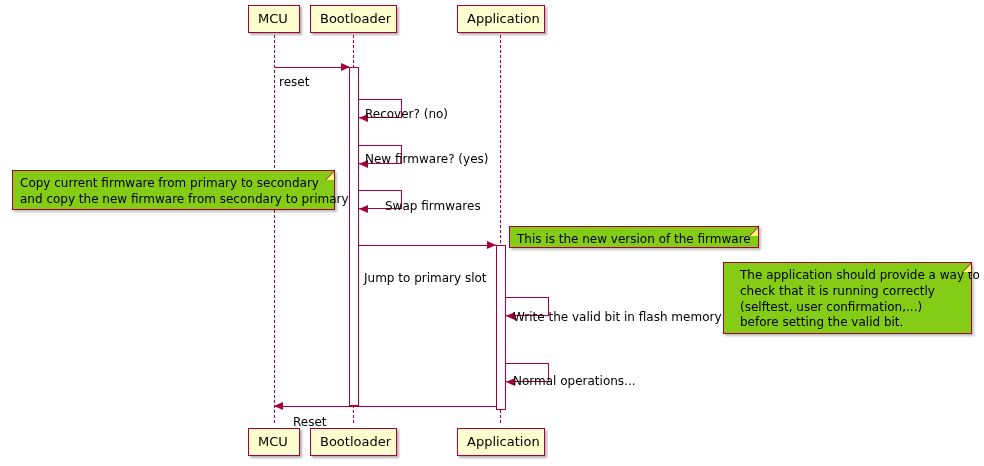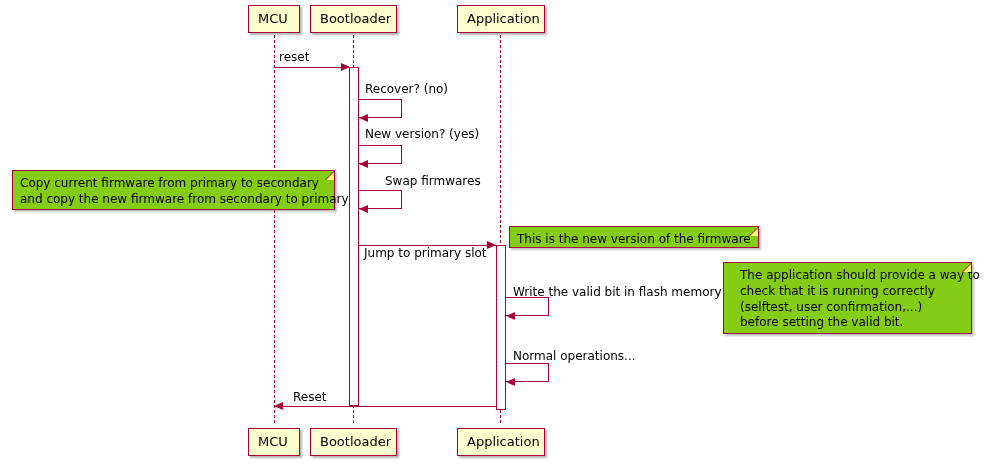--- a/index.html
+++ b/index.html
@@ -59,20 +59,21 @@
     border-bottom: 4px solid transparent;
   }
   .arrow-right { border-left: 9px solid #A80036; }
   .arrow-left  { border-right: 9px solid #A80036; }
   .msg-label {
     position: absolute;
     font-size: 12px;
     color: #000000;
     white-space: nowrap;
     line-height: 1.15;
+    margin-top: 25px;
   }
   .note {
     position: absolute;
     background: #84cc16;
     border: 1px solid #A80036;
     box-shadow: 2px 2px 2px rgba(0,0,0,0.25);
     font-size: 12px;
     color: #000000;
     line-height: 1.32;
     padding: 5px 8px 6px 7px;
@@ -140,21 +141,21 @@
   <div class="msg-line" style="left:274px; top:67px; width:75px;"></div>
   <div class="arrow-right" style="left:341px; top:63px;"></div>
   <div class="msg-label" style="left:279px; top:51px;">reset</div>
 
   <div class="self-box" style="left:359px; top:99px; width:43px; height:19px;"></div>
   <div class="arrow-left" style="left:359px; top:114px;"></div>
   <div class="msg-label" style="left:365px; top:83px;">Recover? (no)</div>
 
   <div class="self-box" style="left:359px; top:145px; width:43px; height:19px;"></div>
   <div class="arrow-left" style="left:359px; top:160px;"></div>
-  <div class="msg-label" style="left:365px; top:128px;">New version? (yes)</div>
+  <div class="msg-label" style="left:365px; top:128px;">New firmware? (yes)</div>
 
   <div class="self-box" style="left:359px; top:190px; width:43px; height:19px;"></div>
   <div class="arrow-left" style="left:359px; top:205px;"></div>
   <div class="msg-label" style="left:385px; top:175px;">Swap firmwares</div>
 
   <div class="note" style="left:12px; top:170px; width:323px; height:40px;">Copy current firmware from primary to secondary
 and copy the new firmware from secondary to primary</div>
 
   <div class="msg-line" style="left:359px; top:245px; width:137px;"></div>
   <div class="arrow-right" style="left:487px; top:241px;"></div>

